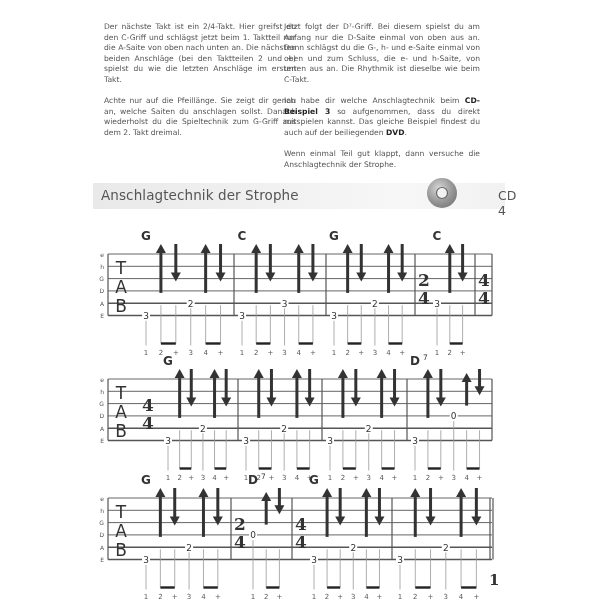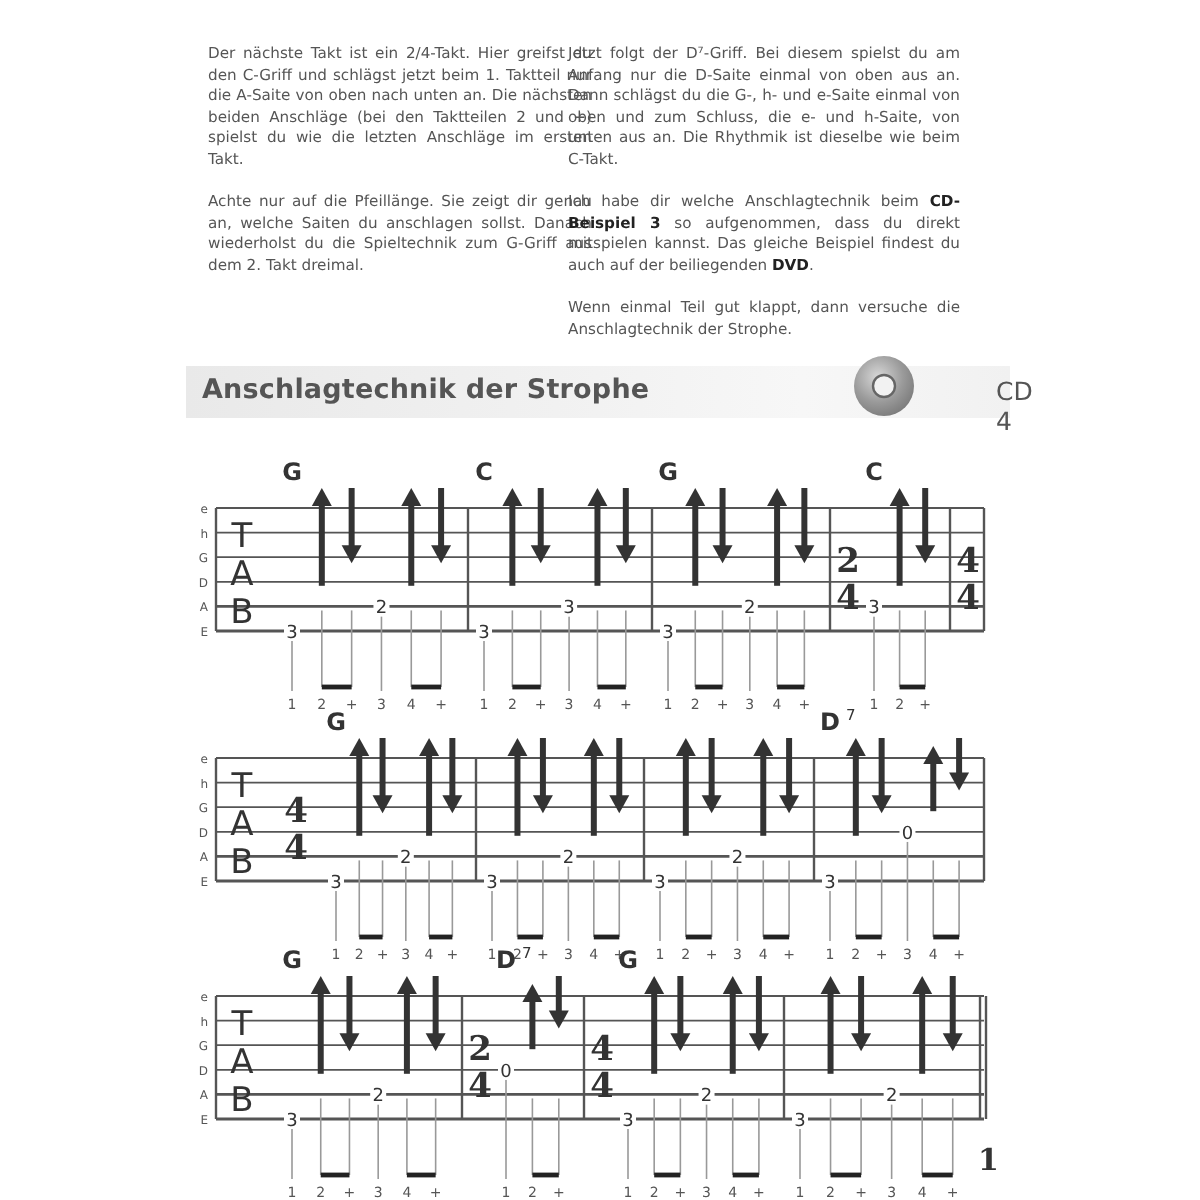--- a/index.html
+++ b/index.html
@@ -4,21 +4,21 @@
 <style>
   html,body{margin:0;padding:0;background:#fff;}
   body{width:600px;height:600px;position:relative;overflow:hidden;font-family:"DejaVu Sans",sans-serif;color:#444;}
   .col{position:absolute;top:22px;width:192px;font-size:7.6px;line-height:10.6px;color:#555;text-align:justify;}
   .col p{margin:0 0 10.6px 0;}
   #col-left{left:104px;}
   #col-right{left:284px;width:196px;}
   b{color:#222;}
   .band{position:absolute;left:93px;top:183px;width:412px;height:26px;
         background:linear-gradient(90deg,#e9e9e9 0%,#f1f1f1 45%,#f7f7f7 75%,#f1f1f1 100%);}
-  .band-title{position:absolute;left:8px;top:4px;font-family:"DejaVu Sans",sans-serif;font-weight:bold;font-size:13.5px;color:#555;letter-spacing:0.1px;}
+  .band-title{position:absolute;left:8px;top:4px;font-family:"DejaVu Sans",sans-serif;font-weight:normal;font-size:13.5px;color:#555;letter-spacing:0.1px;}
   .cd-icon{position:absolute;left:333px;top:-6px;width:32px;height:32px;}
   .cd-label{position:absolute;left:370px;top:5px;font-size:12.5px;color:#555;margin-left:35px;}
   svg.tabs{position:absolute;left:0;top:0;}
   .page-num{position:absolute;left:489px;top:571px;font-size:15px;font-weight:bold;color:#333;font-family:"DejaVu Serif",serif;}
 </style>
 </head>
 <body>
 
 <div id="col-left" class="col">
   <p>Der nächste Takt ist ein 2/4-Takt. Hier greifst du den C-Griff und schlägst jetzt beim 1. Taktteil nur die A-Saite von oben nach unten an. Die nächsten beiden Anschläge (bei den Taktteilen 2 und +) spielst du wie die letzten Anschläge im ersten Takt.</p>

